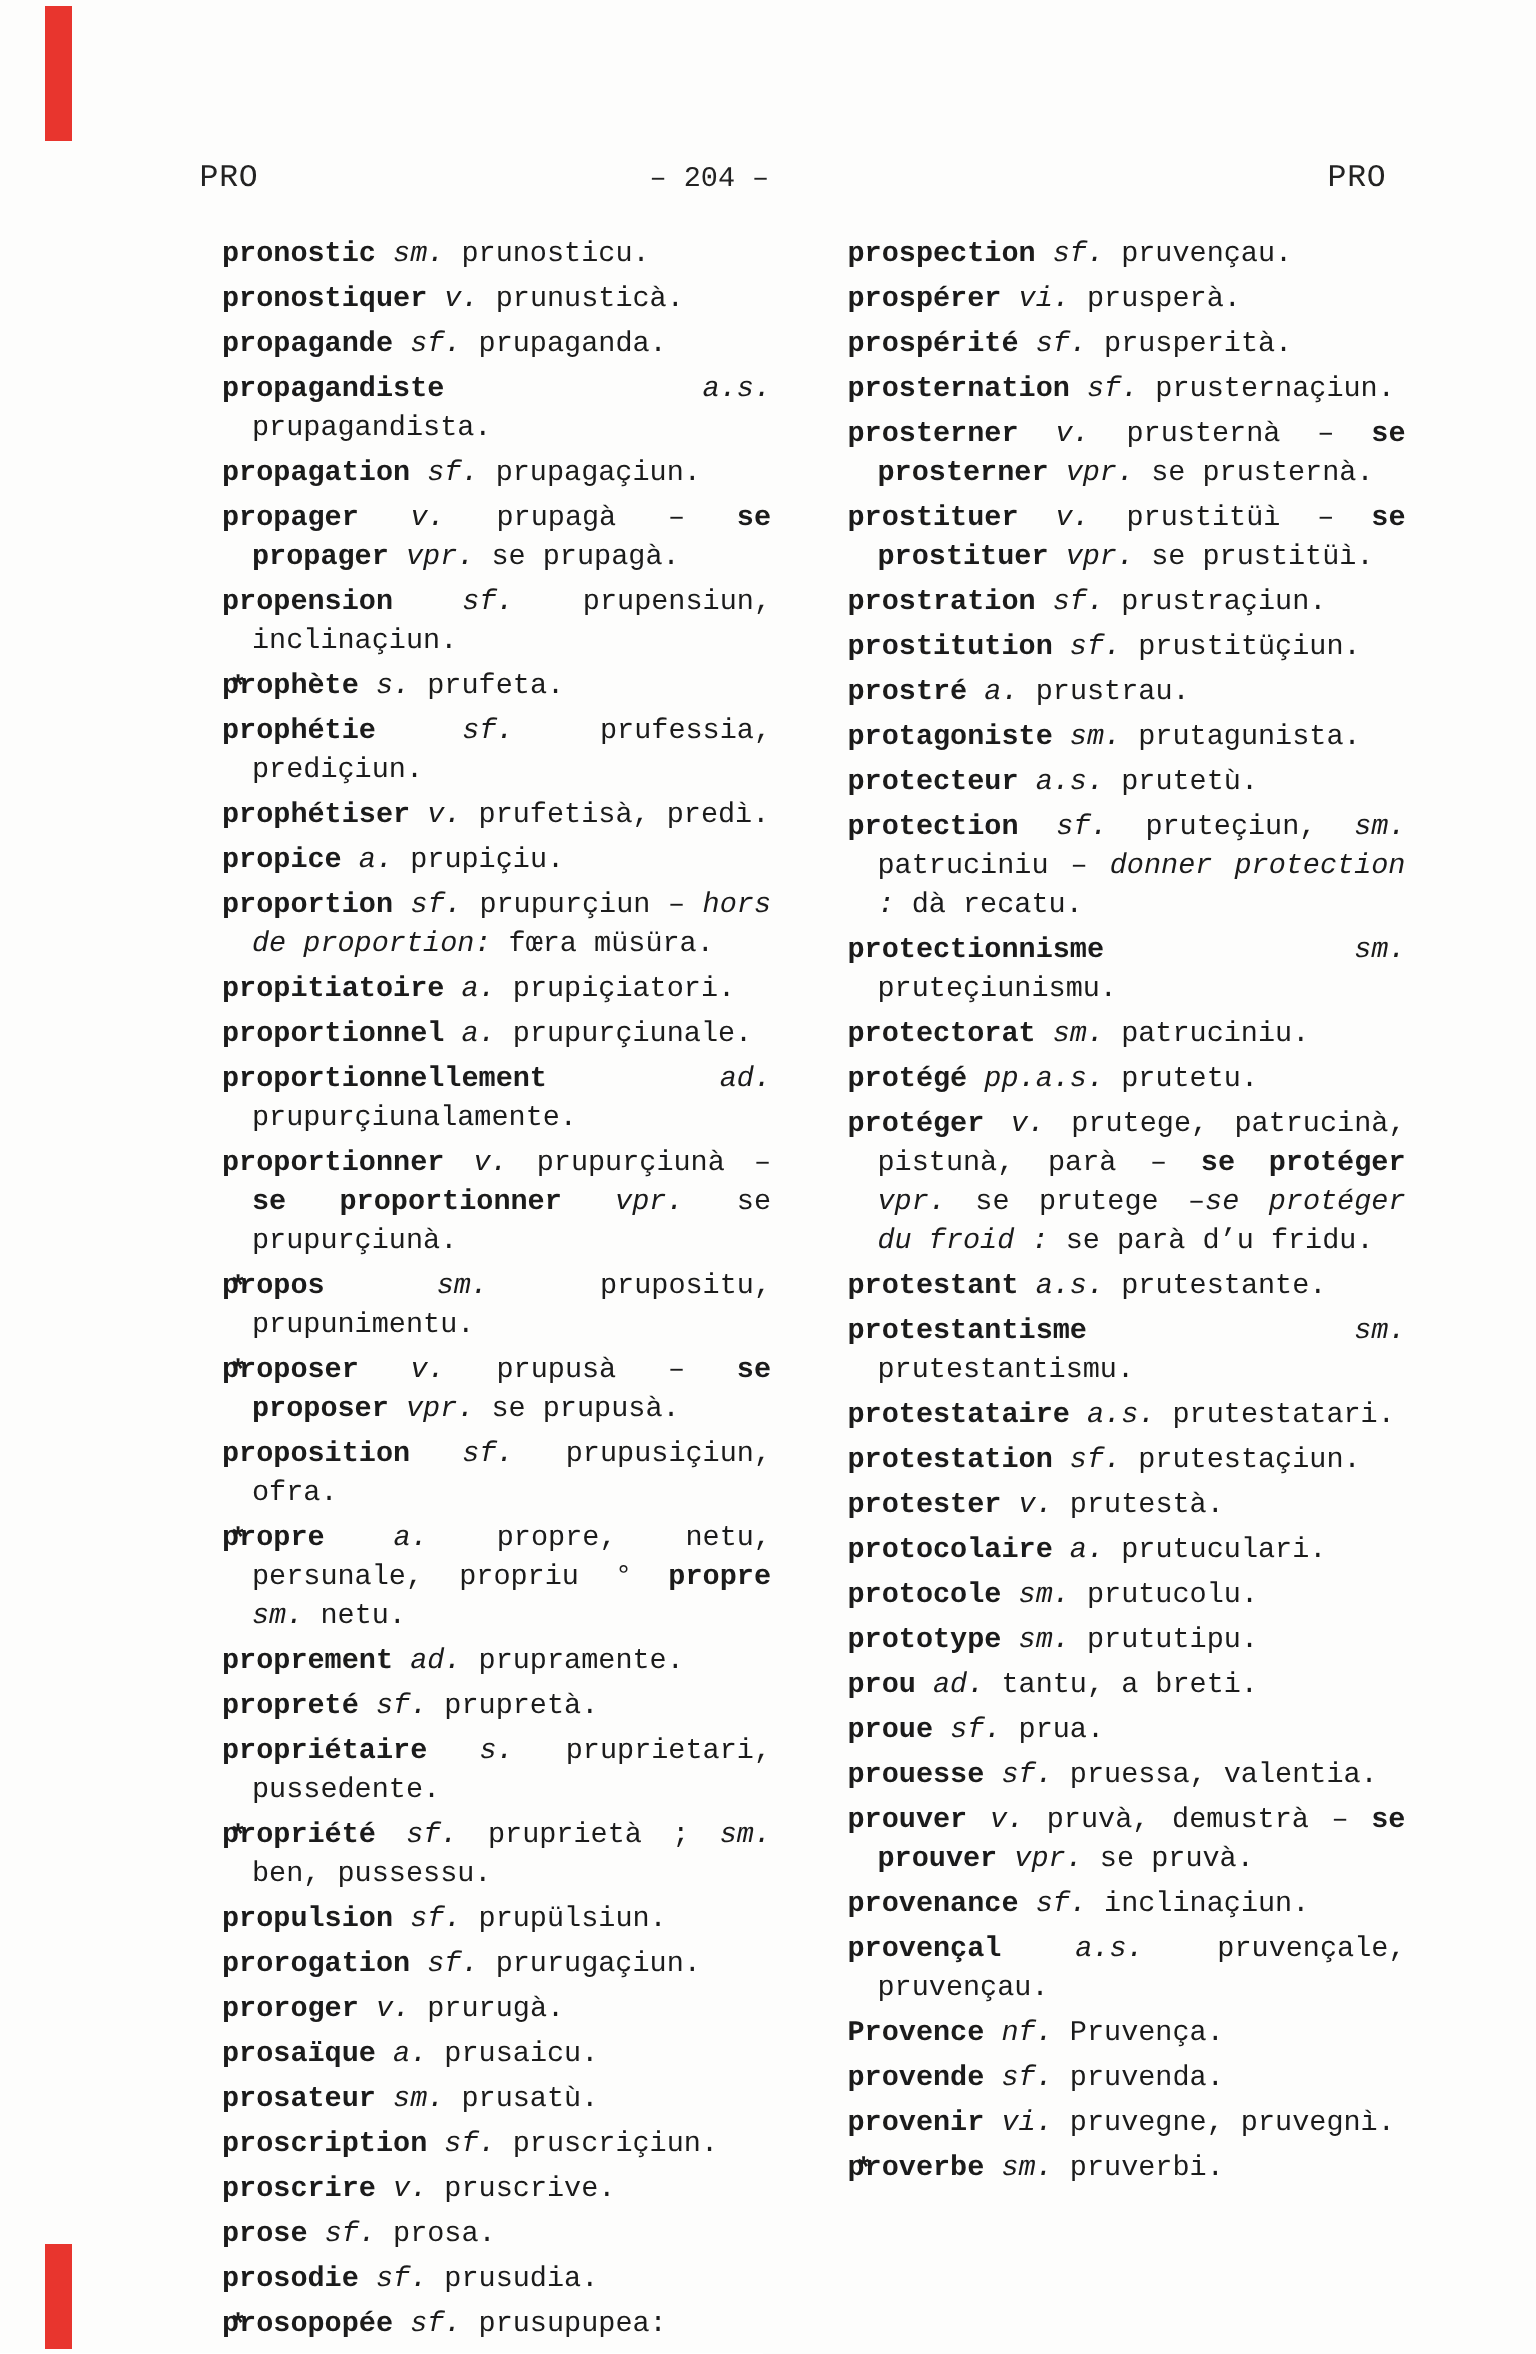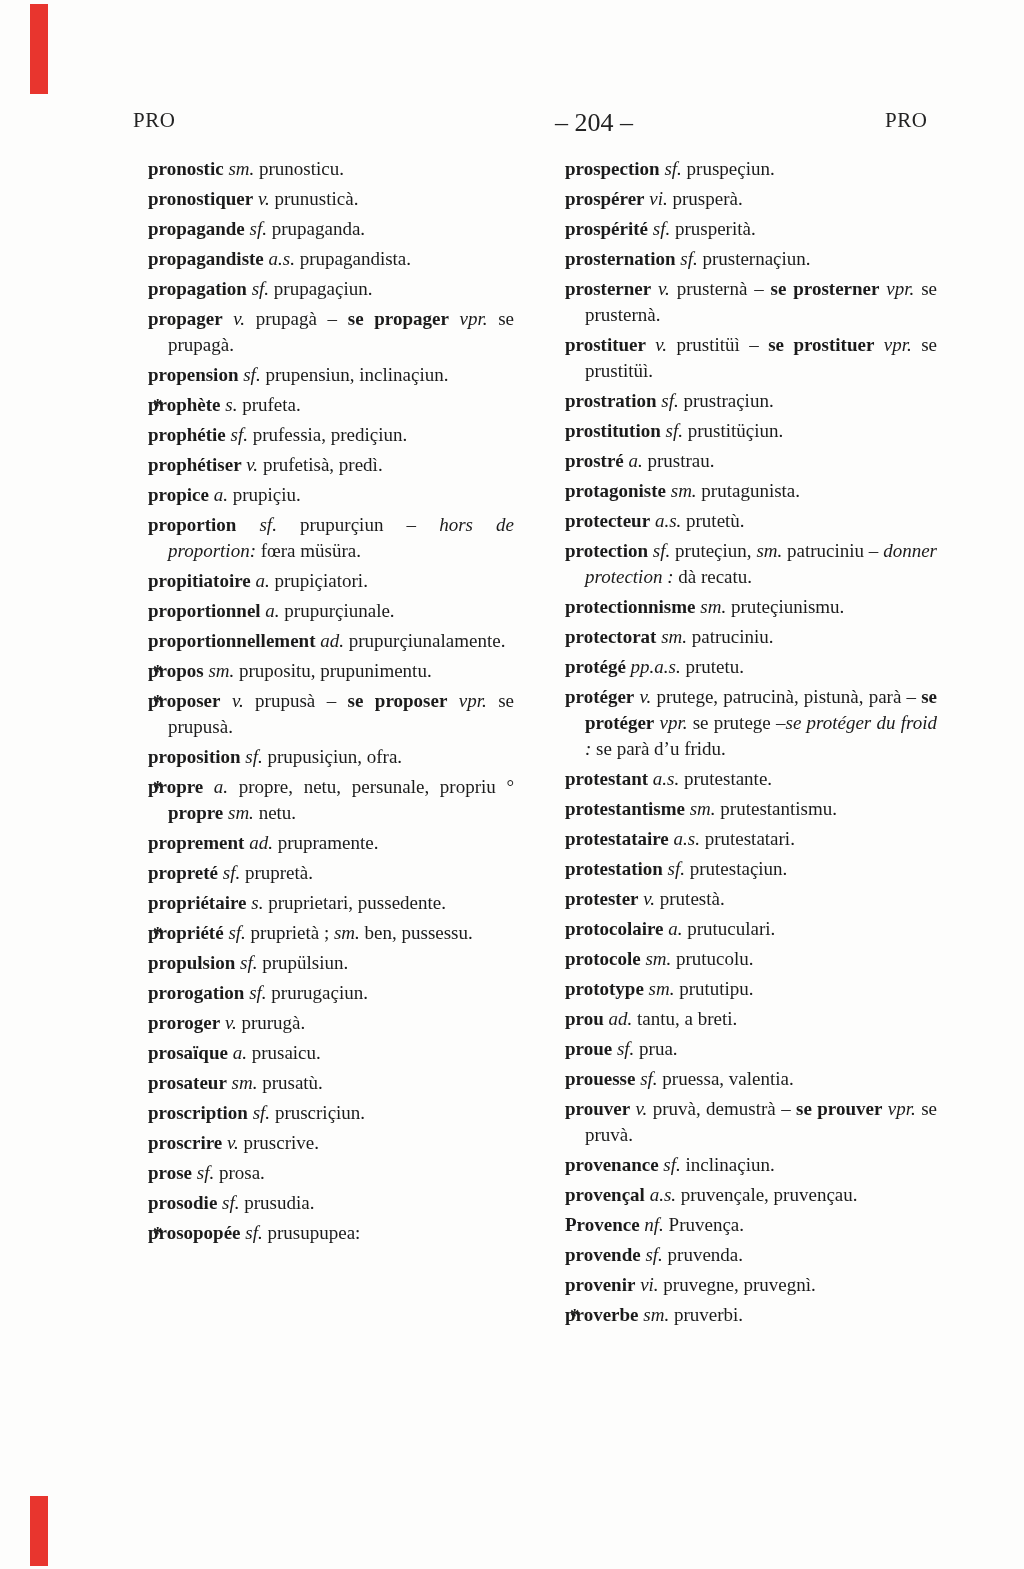--- a/index.html
+++ b/index.html
@@ -1,21 +1,21 @@
 <!DOCTYPE html>
 <html><head>
 <meta charset="utf-8">
 <style>
   html, body { margin: 0; padding: 0; background: #ffffff; }
   .page {
     position: relative;
     width: 1024px;
     height: 1569px;
     background: #fdfdfc;
-    font-family: Liberation Serif, serif;
+    font-family: Liberation Mono, monospace;
     color: #1b1b1b;
     overflow: hidden;
   }
   .margin-mark {
     position: absolute;
     width: 18px;
     background: #e8352e;
   }
   .margin-mark.top { left: 30px; top: 4px; height: 90px; }
   .margin-mark.bottom { left: 30px; top: 1496px; height: 70px; }
@@ -27,22 +27,22 @@
     letter-spacing: 0.5px;
     color: #232323;
   }
   .header-word.left { left: 133px; }
   .header-word.right { left: 885px; }
   .header-center {
     position: absolute;
     top: 108px;
     left: 433px;
     width: 200px;
-    text-align: right;
-    font-size: 26px;
+    text-align: left;
+    font-size: 19px;
     color: #232323;
   }
 
   .column {
     position: absolute;
     top: 156px;
     font-size: 19px;
     line-height: 26px;
   }
   .column.left  { left: 148px; width: 366px; }
@@ -86,41 +86,42 @@
       <div class="entry"><span class="seg-b">propager</span><span class="seg-i"> v.</span><span class="seg-r"> prupagà – </span><span class="seg-b">se propager</span><span class="seg-i"> vpr.</span><span class="seg-r"> se prupagà.</span></div>
       <div class="entry"><span class="seg-b">propension</span><span class="seg-i"> sf.</span><span class="seg-r"> prupensiun, inclinaçiun.</span></div>
       <div class="entry"><span class="star">*</span><span class="seg-b">prophète</span><span class="seg-i"> s.</span><span class="seg-r"> prufeta.</span></div>
       <div class="entry"><span class="seg-b">prophétie</span><span class="seg-i"> sf.</span><span class="seg-r"> prufessia, prediçiun.</span></div>
       <div class="entry"><span class="seg-b">prophétiser</span><span class="seg-i"> v.</span><span class="seg-r"> prufetisà, predì.</span></div>
       <div class="entry"><span class="seg-b">propice</span><span class="seg-i"> a.</span><span class="seg-r"> prupiçiu.</span></div>
       <div class="entry"><span class="seg-b">proportion</span><span class="seg-i"> sf.</span><span class="seg-r"> prupurçiun – </span><span class="seg-i">hors de proportion:</span><span class="seg-r"> fœra müsüra.</span></div>
       <div class="entry"><span class="seg-b">propitiatoire</span><span class="seg-i"> a.</span><span class="seg-r"> prupiçiatori.</span></div>
       <div class="entry"><span class="seg-b">proportionnel</span><span class="seg-i"> a.</span><span class="seg-r"> prupurçiunale.</span></div>
       <div class="entry"><span class="seg-b">proportionnellement</span><span class="seg-i"> ad.</span><span class="seg-r"> prupurçiunalamente.</span></div>
+      <div class="entry"><span class="seg-b">proportionner</span><span class="seg-i"> v.</span><span class="seg-r"> prupurçiunà – </span><span class="seg-b">se proportionner</span><span class="seg-i"> vpr.</span><span class="seg-r"> se prupurçiunà.</span></div>
       <div class="entry"><span class="star">*</span><span class="seg-b">propos</span><span class="seg-i"> sm.</span><span class="seg-r"> prupositu, prupunimentu.</span></div>
       <div class="entry"><span class="star">*</span><span class="seg-b">proposer</span><span class="seg-i"> v.</span><span class="seg-r"> prupusà – </span><span class="seg-b">se proposer</span><span class="seg-i"> vpr.</span><span class="seg-r"> se prupusà.</span></div>
       <div class="entry"><span class="seg-b">proposition</span><span class="seg-i"> sf.</span><span class="seg-r"> prupusiçiun, ofra.</span></div>
       <div class="entry"><span class="star">*</span><span class="seg-b">propre</span><span class="seg-i"> a.</span><span class="seg-r"> propre, netu, persunale, propriu ° </span><span class="seg-b">propre</span><span class="seg-i"> sm.</span><span class="seg-r"> netu.</span></div>
       <div class="entry"><span class="seg-b">proprement</span><span class="seg-i"> ad.</span><span class="seg-r"> prupramente.</span></div>
       <div class="entry"><span class="seg-b">propreté</span><span class="seg-i"> sf.</span><span class="seg-r"> prupretà.</span></div>
       <div class="entry"><span class="seg-b">propriétaire</span><span class="seg-i"> s.</span><span class="seg-r"> pruprietari, pussedente.</span></div>
       <div class="entry"><span class="star">*</span><span class="seg-b">propriété</span><span class="seg-i"> sf.</span><span class="seg-r"> pruprietà ; </span><span class="seg-i">sm.</span><span class="seg-r"> ben, pussessu.</span></div>
       <div class="entry"><span class="seg-b">propulsion</span><span class="seg-i"> sf.</span><span class="seg-r"> prupülsiun.</span></div>
       <div class="entry"><span class="seg-b">prorogation</span><span class="seg-i"> sf.</span><span class="seg-r"> prurugaçiun.</span></div>
       <div class="entry"><span class="seg-b">proroger</span><span class="seg-i"> v.</span><span class="seg-r"> prurugà.</span></div>
       <div class="entry"><span class="seg-b">prosaïque</span><span class="seg-i"> a.</span><span class="seg-r"> prusaicu.</span></div>
       <div class="entry"><span class="seg-b">prosateur</span><span class="seg-i"> sm.</span><span class="seg-r"> prusatù.</span></div>
       <div class="entry"><span class="seg-b">proscription</span><span class="seg-i"> sf.</span><span class="seg-r"> pruscriçiun.</span></div>
       <div class="entry"><span class="seg-b">proscrire</span><span class="seg-i"> v.</span><span class="seg-r"> pruscrive.</span></div>
       <div class="entry"><span class="seg-b">prose</span><span class="seg-i"> sf.</span><span class="seg-r"> prosa.</span></div>
       <div class="entry"><span class="seg-b">prosodie</span><span class="seg-i"> sf.</span><span class="seg-r"> prusudia.</span></div>
       <div class="entry"><span class="star">*</span><span class="seg-b">prosopopée</span><span class="seg-i"> sf.</span><span class="seg-r"> prusupupea:</span></div>
     </div>
   <div class="column right">
-      <div class="entry"><span class="seg-b">prospection</span><span class="seg-i"> sf.</span><span class="seg-r"> pruspeçiun.</span></div>
+      <div class="entry"><span class="seg-b">prospection</span><span class="seg-i"> sf.</span><span class="seg-r"> pruvençau.</span></div>
       <div class="entry"><span class="seg-b">prospérer</span><span class="seg-i"> vi.</span><span class="seg-r"> prusperà.</span></div>
       <div class="entry"><span class="seg-b">prospérité</span><span class="seg-i"> sf.</span><span class="seg-r"> prusperità.</span></div>
       <div class="entry"><span class="seg-b">prosternation</span><span class="seg-i"> sf.</span><span class="seg-r"> prusternaçiun.</span></div>
       <div class="entry"><span class="seg-b">prosterner</span><span class="seg-i"> v.</span><span class="seg-r"> prusternà – </span><span class="seg-b">se prosterner</span><span class="seg-i"> vpr.</span><span class="seg-r"> se prusternà.</span></div>
       <div class="entry"><span class="seg-b">prostituer</span><span class="seg-i"> v.</span><span class="seg-r"> prustitüì – </span><span class="seg-b">se prostituer</span><span class="seg-i"> vpr.</span><span class="seg-r"> se prustitüì.</span></div>
       <div class="entry"><span class="seg-b">prostration</span><span class="seg-i"> sf.</span><span class="seg-r"> prustraçiun.</span></div>
       <div class="entry"><span class="seg-b">prostitution</span><span class="seg-i"> sf.</span><span class="seg-r"> prustitüçiun.</span></div>
       <div class="entry"><span class="seg-b">prostré</span><span class="seg-i"> a.</span><span class="seg-r"> prustrau.</span></div>
       <div class="entry"><span class="seg-b">protagoniste</span><span class="seg-i"> sm.</span><span class="seg-r"> prutagunista.</span></div>
       <div class="entry"><span class="seg-b">protecteur</span><span class="seg-i"> a.s.</span><span class="seg-r"> prutetù.</span></div>

